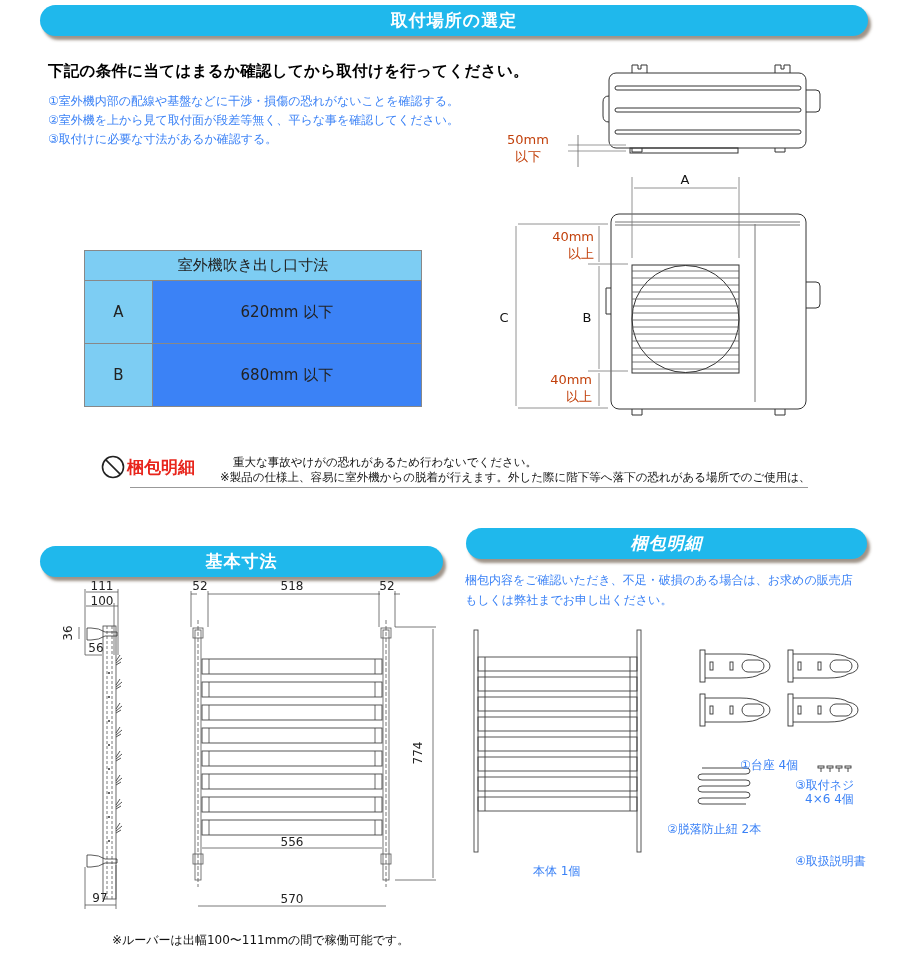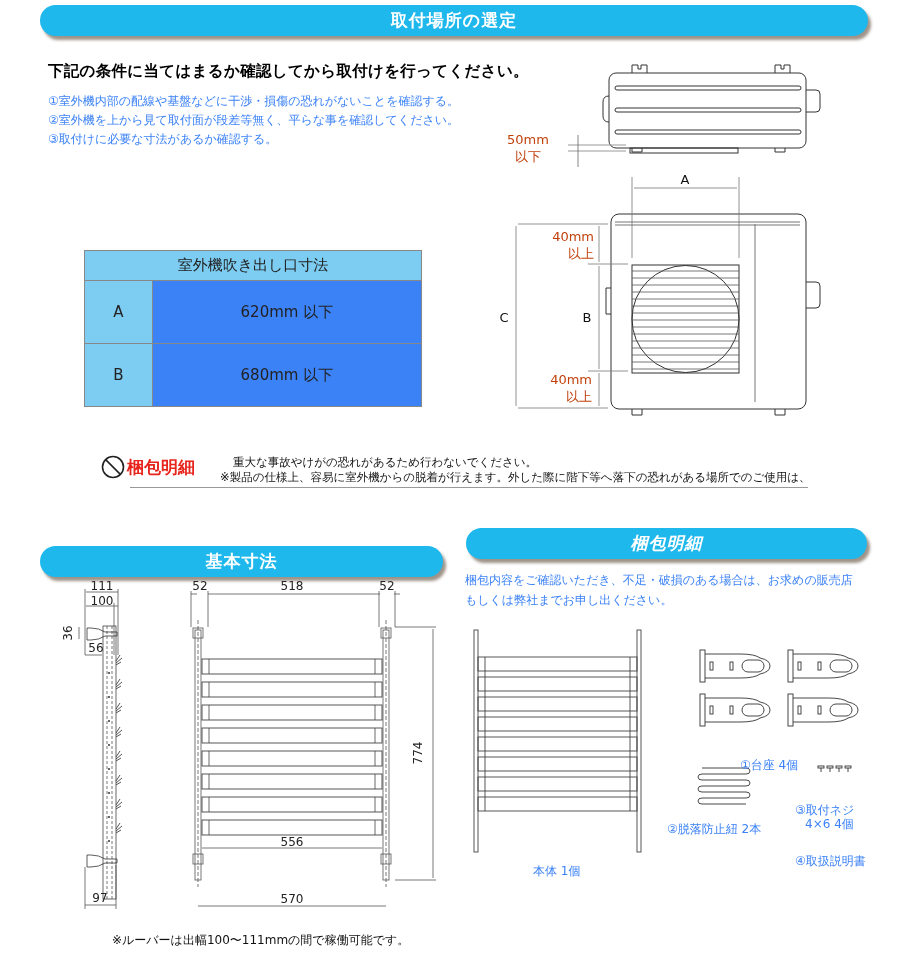--- a/index.html
+++ b/index.html
@@ -318,18 +318,18 @@
       <rect x="9" y="0" width="6" height="2"></rect>
         <line x1="12" y1="2" x2="12" y2="6"></line>
       <rect x="18" y="0" width="6" height="2"></rect>
         <line x1="21" y1="2" x2="21" y2="6"></line>
       <rect x="27" y="0" width="6" height="2"></rect>
         <line x1="30" y1="2" x2="30" y2="6"></line>
     </g>
   </g>
 </svg>
 <div class="abs cond" style="left:740px; top:756px;">①台座 4個</div>
-<div class="abs cond" style="left:795px; top:778px; line-height:14px;margin-top:25px;">
+<div class="abs cond" style="left:795px; top:778px; line-height:14px;">
   <div>③取付ネジ</div>
   <div style="padding-left:10px;">4×6 4個</div>
 </div>
 <div class="abs cond" style="left:667px; top:820px;">②脱落防止紐 2本</div>
 <div class="abs cond" style="left:795px; top:852px;">④取扱説明書</div>
 
 </body></html>

